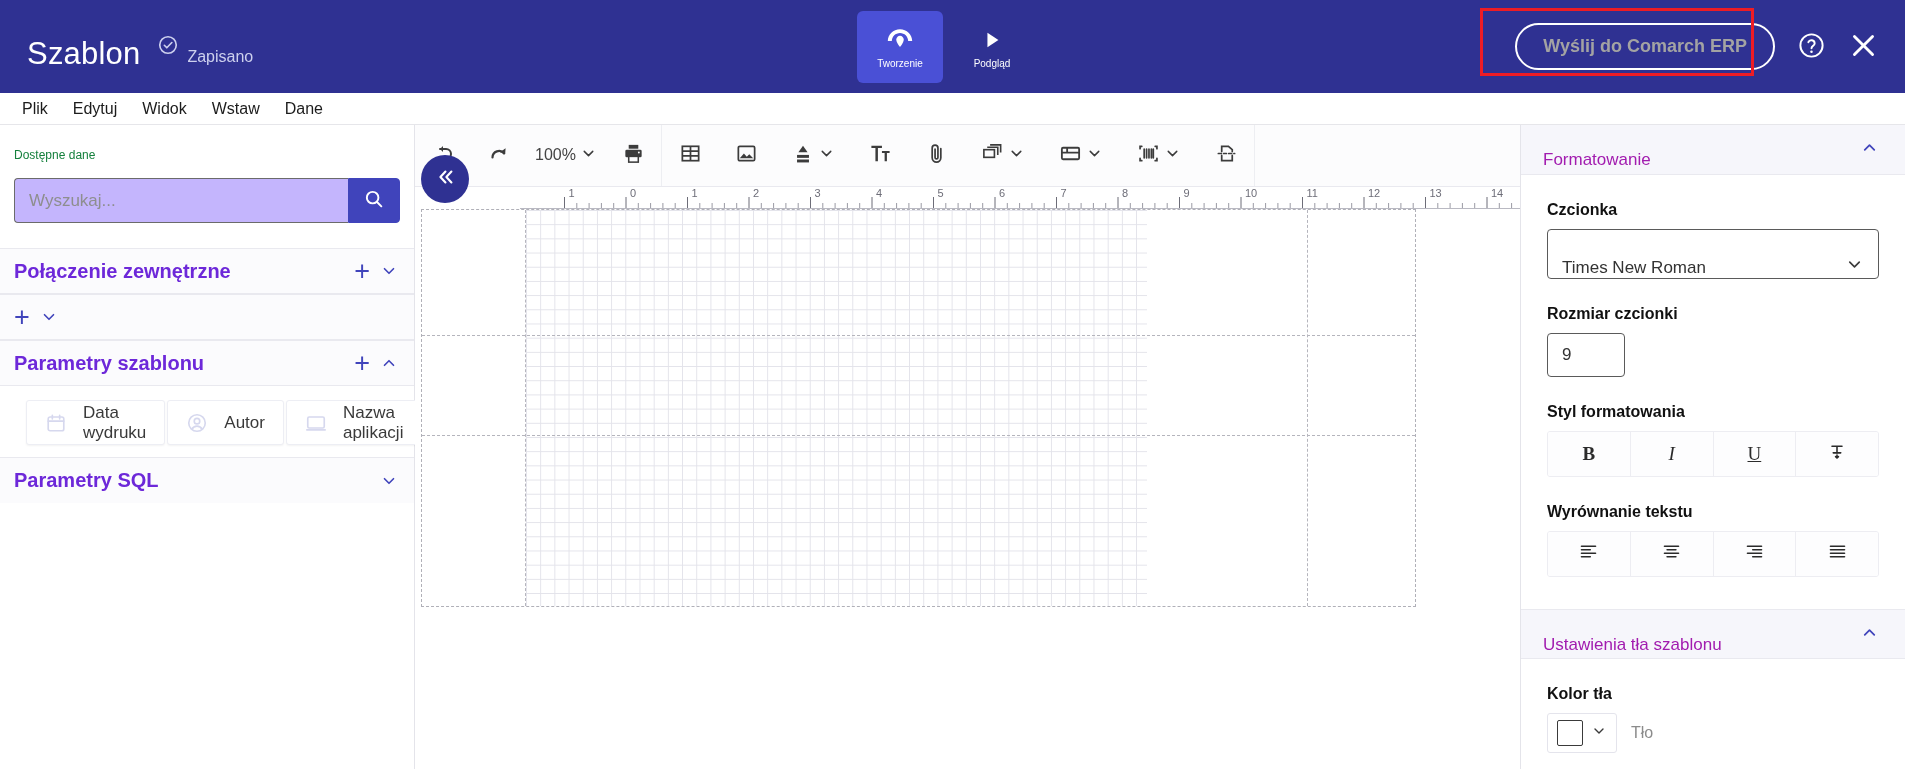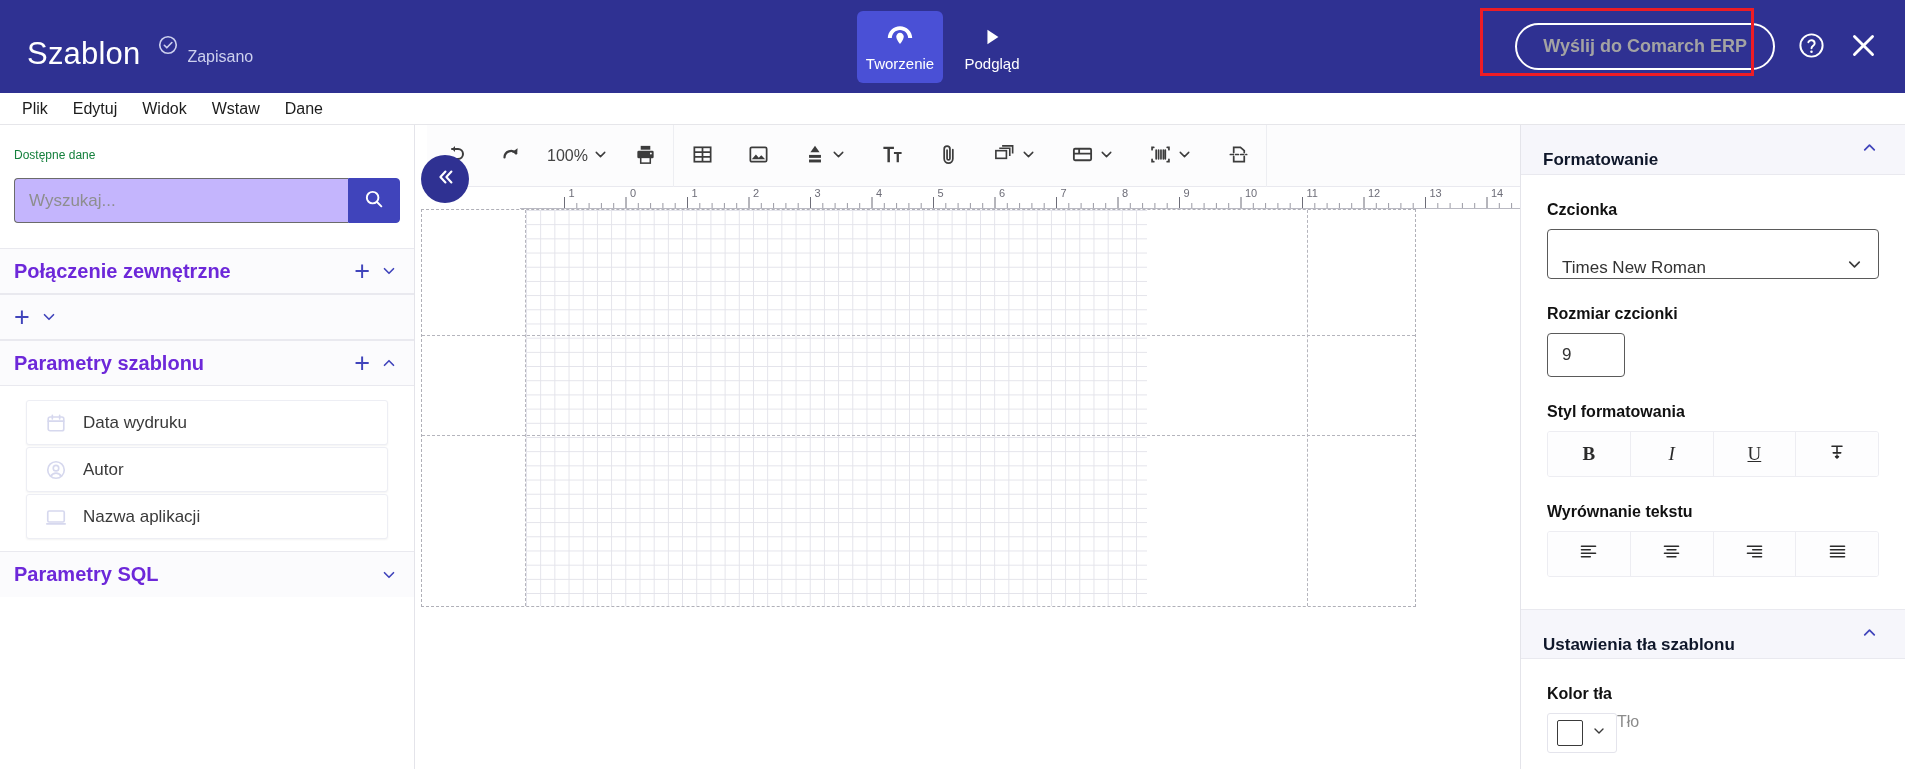--- a/index.html
+++ b/index.html
@@ -27,21 +27,21 @@
     position: absolute; left: 857px; top: 0; height: 93px;
     display: flex; align-items: center; gap: 6px;
   }
   .mode-btn {
     width: 86px; height: 72px; border-radius: 6px;
     display: flex; flex-direction: column; align-items: center; justify-content: center;
     gap: 3px; cursor: pointer; background: transparent; border: none;
   }
   .mode-btn.active { background: #4a50d6; }
   .mode-ico { height: 30px; display: flex; align-items: center; justify-content: center; }
-  .mode-label { color: #fff; font-size: 15px; }
+  .mode-label { color: #fff; font-size: 10px; }
 
   .hdr-right {
     position: absolute; right: 0; top: 0; height: 93px;
     display: flex; align-items: center; gap: 22px; padding-right: 26px;
   }
   .send-btn {
     border: 2px solid #fff; border-radius: 30px;
     color: #a3a3a3; background: transparent;
     font-size: 18px; font-weight: bold; font-family: inherit;
     padding: 11px 26px; cursor: pointer; white-space: nowrap;
@@ -80,39 +80,39 @@
   }
   .sec-head {
     height: 46px; display: flex; align-items: center;
     border-top: 1px solid #e9e9ef; border-bottom: 1px solid #e9e9ef;
     background: #fbfbfd; padding: 0 16px 0 14px; cursor: pointer; gap: 10px;
   }
   .sec-head.first { margin-top: 25px; }
   .sec-label { flex: 1; font-size: 20px; font-weight: bold; color: #6d28d9; }
   .sec-act { color: #4044bb; display: flex; align-items: center; }
   .plus-ico { font-size: 27px; line-height: 1; color: #4044bb; font-weight: 300; }
-  .param-list { padding: 14px 26px 12px 26px; display: flex; flex-direction: column; gap: 2px; }
+  .param-list { padding: 14px 26px 12px 26px; display: flex; flex-direction: row; gap: 2px; }
   .param-item {
     height: 45px; background: #fff; border: 1px solid #edeef4; border-radius: 3px;
     display: flex; align-items: center; gap: 16px; padding: 0 18px; cursor: grab;
     box-shadow: 0 1px 2px rgba(0,0,0,.05);
   }
   .param-ico { width: 22px; height: 22px; flex: 0 0 22px; color: #d6d8ee; }
   .param-label { font-size: 17px; color: #3a3a3a; }
   .sec-head.sql { border-bottom: none; }
 
   
   .canvas-area {
     position: absolute; left: 415px; top: 125px; width: 1105px; height: 644px;
     background: #fff; overflow: hidden;
   }
   .toolbar {
-    position: absolute; left: 12px; top: 0; width: 1105px; height: 62px;
+    position: absolute; left: 0; top: 0; width: 1105px; height: 62px;
     background: #fcfcfd; border-bottom: 1px solid #e9e9ef;
-    display: flex; align-items: center;
+    display: flex; align-items: flex-end;
   }
   .tb-group { display: flex; align-items: center; height: 62px; border-right: 1px solid #edeef2; }
   .tb-btn {
     min-width: 56px; height: 62px; background: none; border: none; cursor: pointer;
     display: flex; align-items: center; justify-content: center; gap: 4px;
     color: #3c3c3c; padding: 0 8px;
   }
   .tb-btn.wide { min-width: 78px; }
   .tb-zoom { font-size: 16px; color: #444; }
 
@@ -148,42 +148,42 @@
 
   
   .rpanel {
     position: absolute; left: 1520px; top: 125px; width: 385px; height: 644px;
     background: #fff; border-left: 1px solid #e4e4ea;
   }
   .rp-head {
     height: 50px; background: #f6f6fb; border-bottom: 1px solid #e9e9ef;
     display: flex; align-items: center; padding: 0 26px 0 22px; cursor: pointer;
   }
-  .rp-head-label { flex: 1; font-size: 17px; font-weight: bold; color: #0f172a; margin-top: 21px; }
+  .rp-head-label { flex: 1; font-size: 17px; font-weight: normal; color: #a21caf; margin-top: 21px; }
   .rp-body { padding: 0 26px; }
   .field-label { font-size: 16px; font-weight: bold; color: #111; margin: 26px 0 10px 0; }
   .select-box {
     height: 50px; border: 1px solid #5a5a5a; border-radius: 4px;
     display: flex; align-items: flex-end; padding: 0 14px; cursor: pointer; background: #fff;
   }
   .select-val { flex: 1; font-size: 17px; color: #333; }
   .num-box {
     width: 78px; height: 44px; border: 1px solid #5a5a5a; border-radius: 4px;
     display: flex; align-items: center; padding: 0 14px; font-size: 17px;
     color: #333; background: #fff; font-family: inherit; outline: none;
   }
   .btn-group { display: flex; border: 1px solid #ededf2; border-radius: 3px; overflow: hidden; }
   .grp-btn {
     flex: 1; height: 44px; background: #fdfdfe; border: none; border-right: 1px solid #ededf2;
     cursor: pointer; display: flex; align-items: center; justify-content: center;
     color: #2b2b2b; font-size: 19px; font-family: "Liberation Serif", serif;
   }
   .grp-btn:last-child { border-right: none; }
   .rp-head.second { margin-top: 32px; border-top: 1px solid #e9e9ef; }
-  .color-row { display: flex; align-items: flex-start; gap: 0; margin-top: 10px; }
+  .color-row { display: flex; align-items: center; gap: 14px; margin-top: 10px; }
   .color-picker {
     height: 40px; border: 1px solid #e4e4ec; border-radius: 3px;
     display: flex; align-items: center; gap: 8px; padding: 0 9px; cursor: pointer; background: #fff;
   }
   .swatch { width: 26px; height: 26px; border: 1px solid #3a3a3a; border-radius: 2px; }
   .color-name { font-size: 16px; color: #8b8b8b; }
   .chev { color: #4044bb; }
   .chev-dark { color: #3a3a3a; }
 </style>
 </head>

